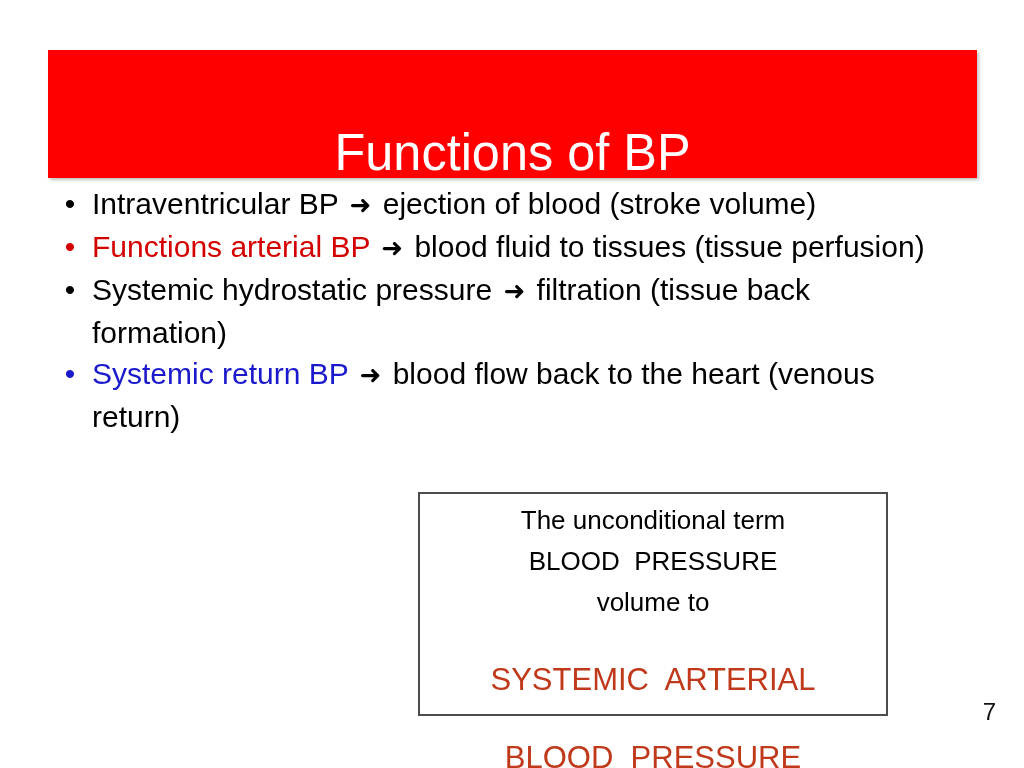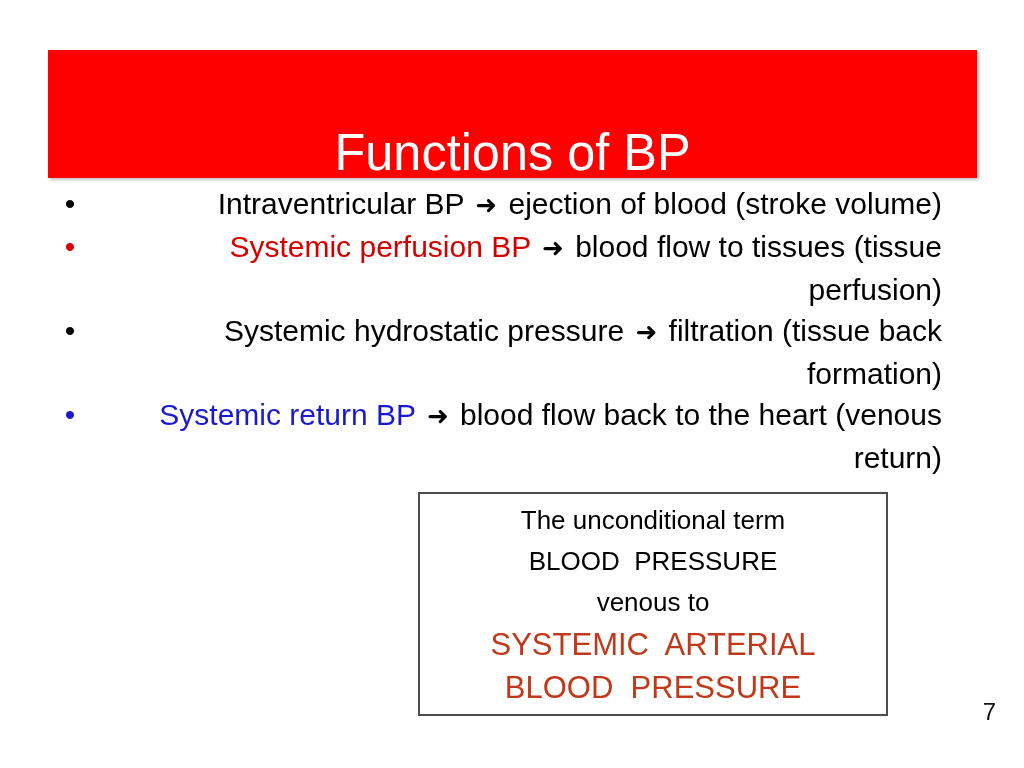--- a/index.html
+++ b/index.html
@@ -58,21 +58,20 @@
     width: 44px;
     flex: 0 0 44px;
     text-align: center;
     font-size: 30px;
     line-height: 41px;
     user-select: none;
   }
   .bullet-body {
     flex: 1 1 auto;
     padding-right: 6px;
-    text-align: right;
   }
   .seg-black { color: #000000; }
   .seg-red   { color: #D40000; }
   .seg-blue  { color: #1A1ACC; }
   .arrow {
     font-family: "DejaVu Sans", sans-serif;
     font-weight: bold;
     font-size: 26px;
     color: #000000;
     padding: 0 3px;
@@ -100,20 +99,21 @@
   }
   .callout-plain {
     color: #000000;
     font-size: 26px;
     line-height: 41px;
   }
   .callout-accent {
     color: #C0391B;
     font-size: 31px;
     line-height: 43px;
+    margin-top: 35px;
   }
 
   
   #slide-number {
     position: absolute;
     right: 28px;
     top: 698px;
     font-size: 24px;
     color: #111111;
   }
@@ -125,33 +125,33 @@
   <div id="title-text">Functions of BP</div>
 </div>
 
 <div id="bullet-list">
     <div class="bullet-row">
       <span class="bullet-marker" style="color: rgb(0, 0, 0);">•</span>
       <span class="bullet-body"><span class="seg-black">Intraventricular BP </span><span class="arrow">➜</span><span class="seg-black"> ejection of blood (stroke volume)</span></span>
     </div>
     <div class="bullet-row">
       <span class="bullet-marker" style="color: rgb(212, 0, 0);">•</span>
-      <span class="bullet-body"><span class="seg-red">Systemic perfusion BP </span><span class="arrow">➜</span><span class="seg-black"> blood flow to tissues (tissue perfusion)</span></span>
+      <span class="bullet-body"><span class="seg-red">Functions arterial BP </span><span class="arrow">➜</span><span class="seg-black"> blood fluid to tissues (tissue perfusion)</span></span>
     </div>
     <div class="bullet-row">
       <span class="bullet-marker" style="color: rgb(0, 0, 0);">•</span>
       <span class="bullet-body"><span class="seg-black">Systemic hydrostatic pressure </span><span class="arrow">➜</span><span class="seg-black"> filtration (tissue back formation)</span></span>
     </div>
     <div class="bullet-row">
       <span class="bullet-marker" style="color: rgb(26, 26, 204);">•</span>
       <span class="bullet-body"><span class="seg-blue">Systemic return BP </span><span class="arrow">➜</span><span class="seg-black"> blood flow back to the heart (venous return)</span></span>
     </div>
   </div>
 
 <div id="callout-box">
     <div class="callout-line callout-plain">The unconditional term</div>
     <div class="callout-line callout-plain">BLOOD  PRESSURE</div>
-    <div class="callout-line callout-plain">venous to</div>
+    <div class="callout-line callout-plain">volume to</div>
     <div class="callout-line callout-accent">SYSTEMIC  ARTERIAL</div>
     <div class="callout-line callout-accent">BLOOD  PRESSURE</div>
   </div>
 
 <div id="slide-number">7</div>
 
 </body></html>

